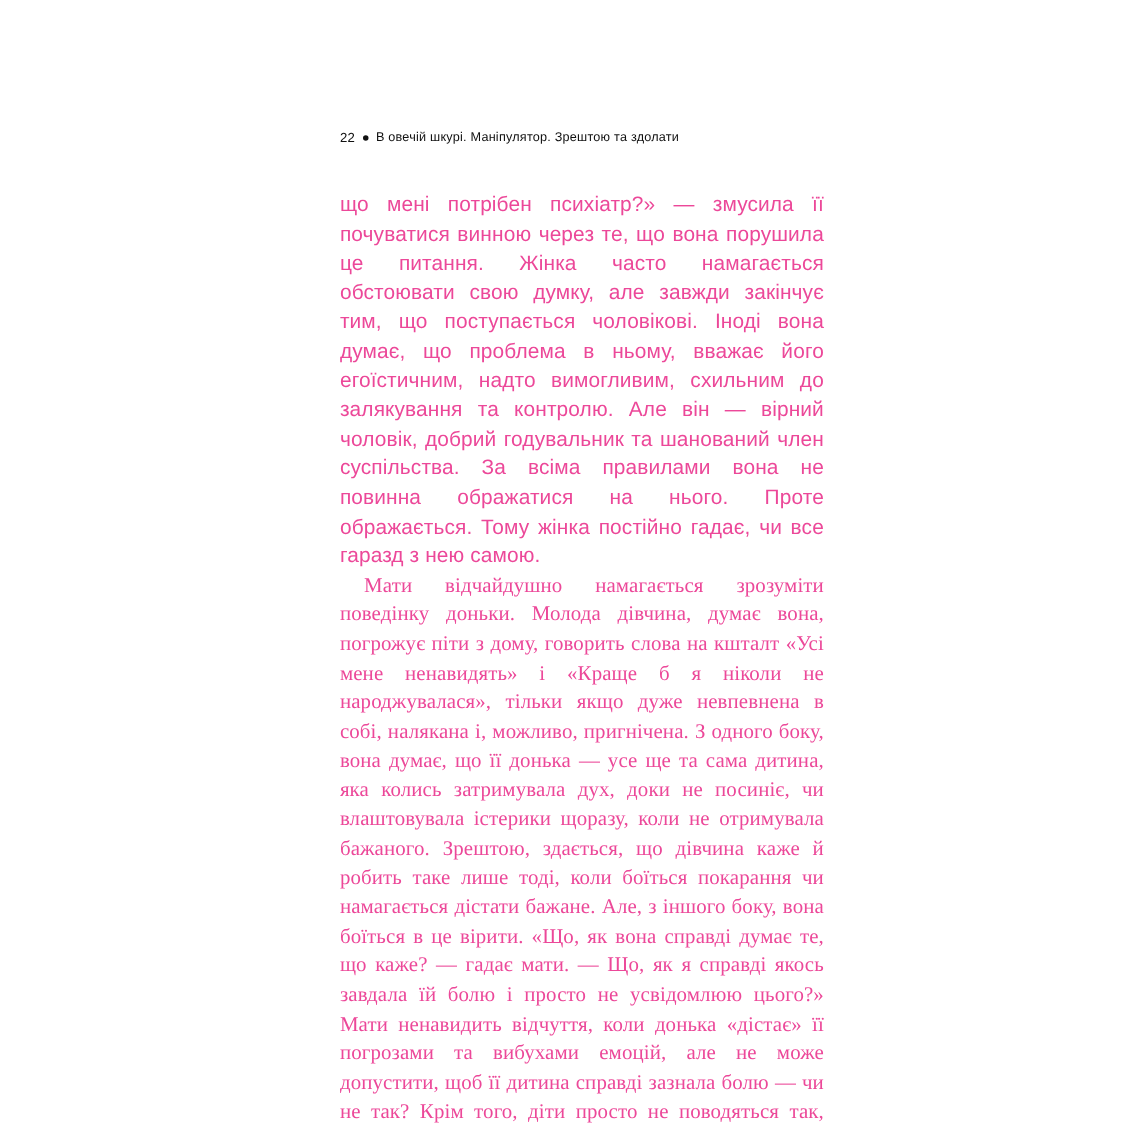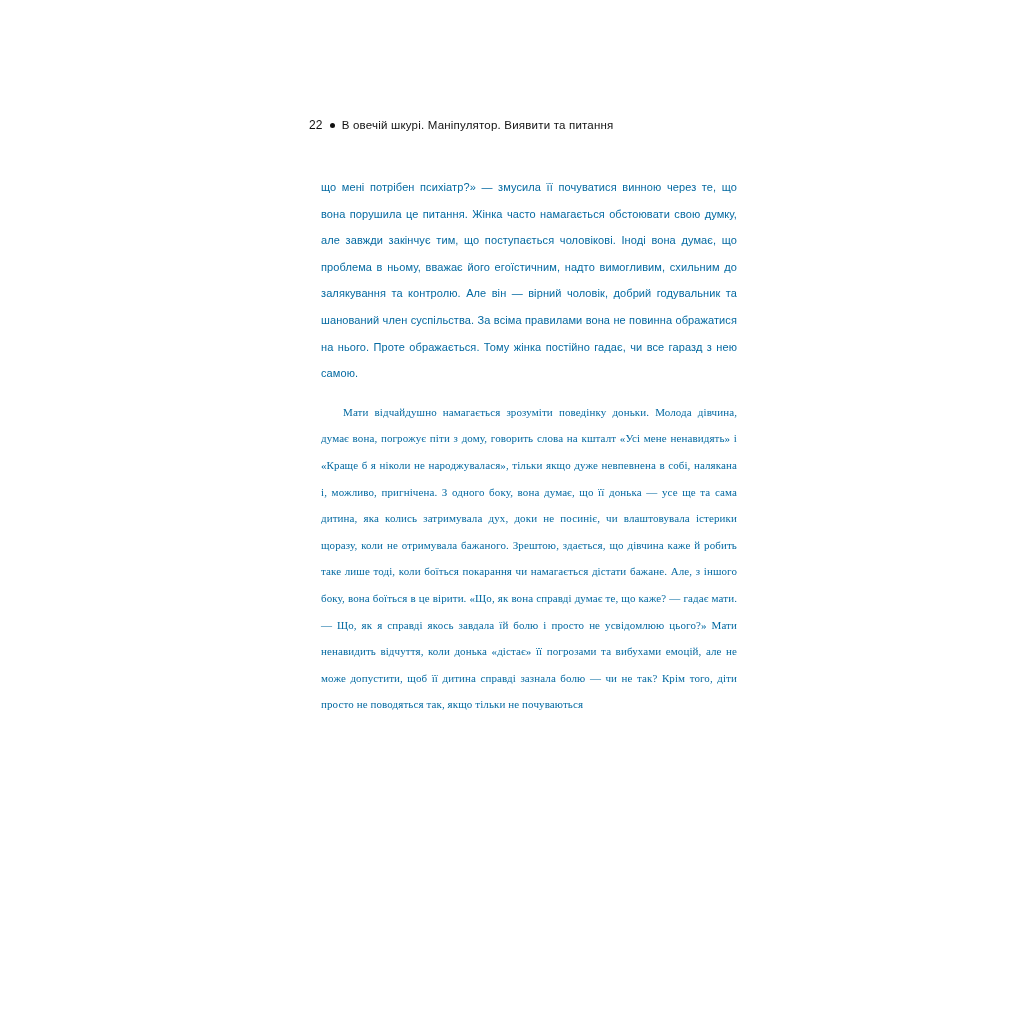--- a/index.html
+++ b/index.html
@@ -46,44 +46,44 @@
     height: 5px;
     border-radius: 50%;
     background: #111;
     flex: 0 0 auto;
   }
   .running-head .title {
     font-size: 11.5px;
     color: #111;
   }
   .body-text p {
-    margin: 12px;
-    font-size: 11px;
+    margin: 0;
+    font-size: 19px;
     line-height: 26.6px;
-    color: #0369a1;
+    color: #ec4899;
     text-align: justify;
     text-justify: inter-word;
     hyphens: manual;
     letter-spacing: 0.1px;
   }
   .body-text p.indent {
     text-indent: 22px;
     font-family: Liberation Serif, serif;
   }
 </style>
 </head>
 <body>
 
 <div class="page">
   <div class="page-inner">
 
     <div class="running-head">
       <span class="folio">22</span>
       <span class="dot"></span>
-      <span class="title">В овечій шкурі. Маніпулятор. Виявити та питання</span>
+      <span class="title">В овечій шкурі. Маніпулятор. Зрештою та здолати</span>
     </div>
 
     <div class="body-text">
       <p>що мені потрібен психіатр?» — змусила її почуватися винною через те, що вона порушила це питання. Жінка часто намагається обстоювати свою думку, але завжди закінчує тим, що поступається чоловікові. Іноді вона думає, що проблема в ньому, вважає його егоїстичним, надто вимогливим, схильним до залякування та контролю. Але він — вірний чоловік, добрий годувальник та шанований член суспільства. За всіма правилами вона не повинна ображатися на нього. Проте ображається. Тому жінка постійно гадає, чи все гаразд з нею самою.</p>
       <p class="indent">Мати відчайдушно намагається зрозуміти поведінку доньки. Молода дівчина, думає вона, погрожує піти з дому, говорить слова на кшталт «Усі мене ненавидять» і «Краще б я ніколи не народжувалася», тільки якщо дуже невпевнена в собі, налякана і, можливо, пригнічена. З одного боку, вона думає, що її донька — усе ще та сама дитина, яка колись затримувала дух, доки не посиніє, чи влаштовувала істерики щоразу, коли не отримувала бажаного. Зрештою, здається, що дівчина каже й робить таке лише тоді, коли боїться покарання чи намагається дістати бажане. Але, з іншого боку, вона боїться в це вірити. «Що, як вона справді думає те, що каже? — гадає мати. — Що, як я справді якось завдала їй болю і просто не усвідомлюю цього?» Мати ненавидить відчуття, коли донька «дістає» її погрозами та вибухами емоцій, але не може допустити, щоб її дитина справді зазнала болю — чи не так? Крім того, діти просто не поводяться так, якщо тільки не почуваються</p>
     </div>
 
   </div>
 </div>
 

